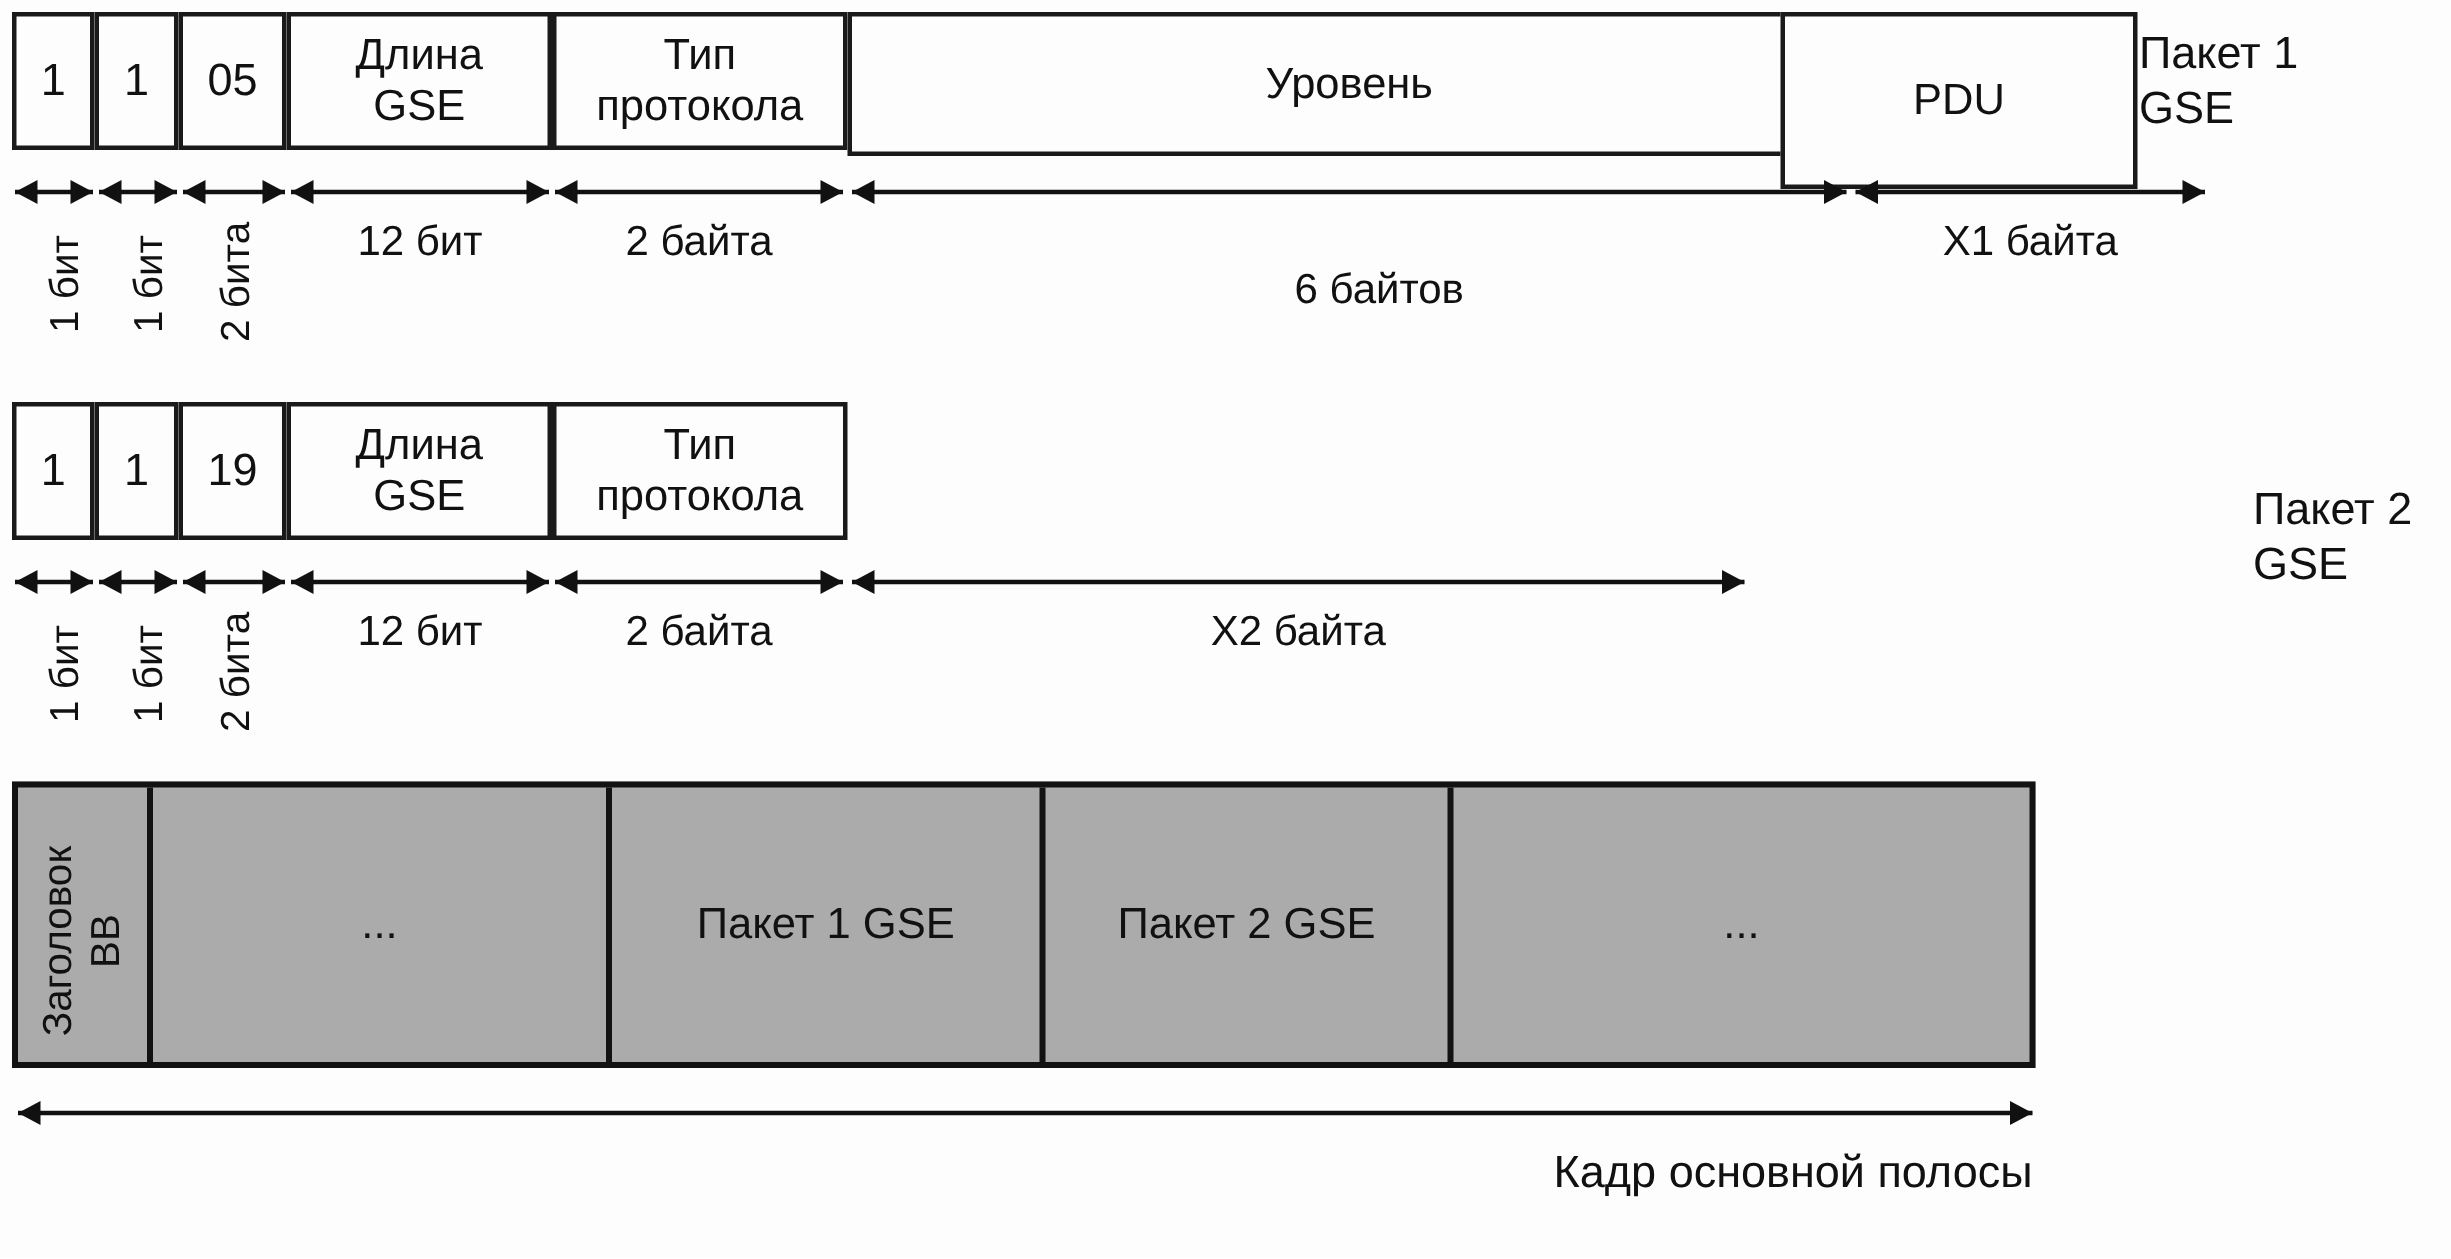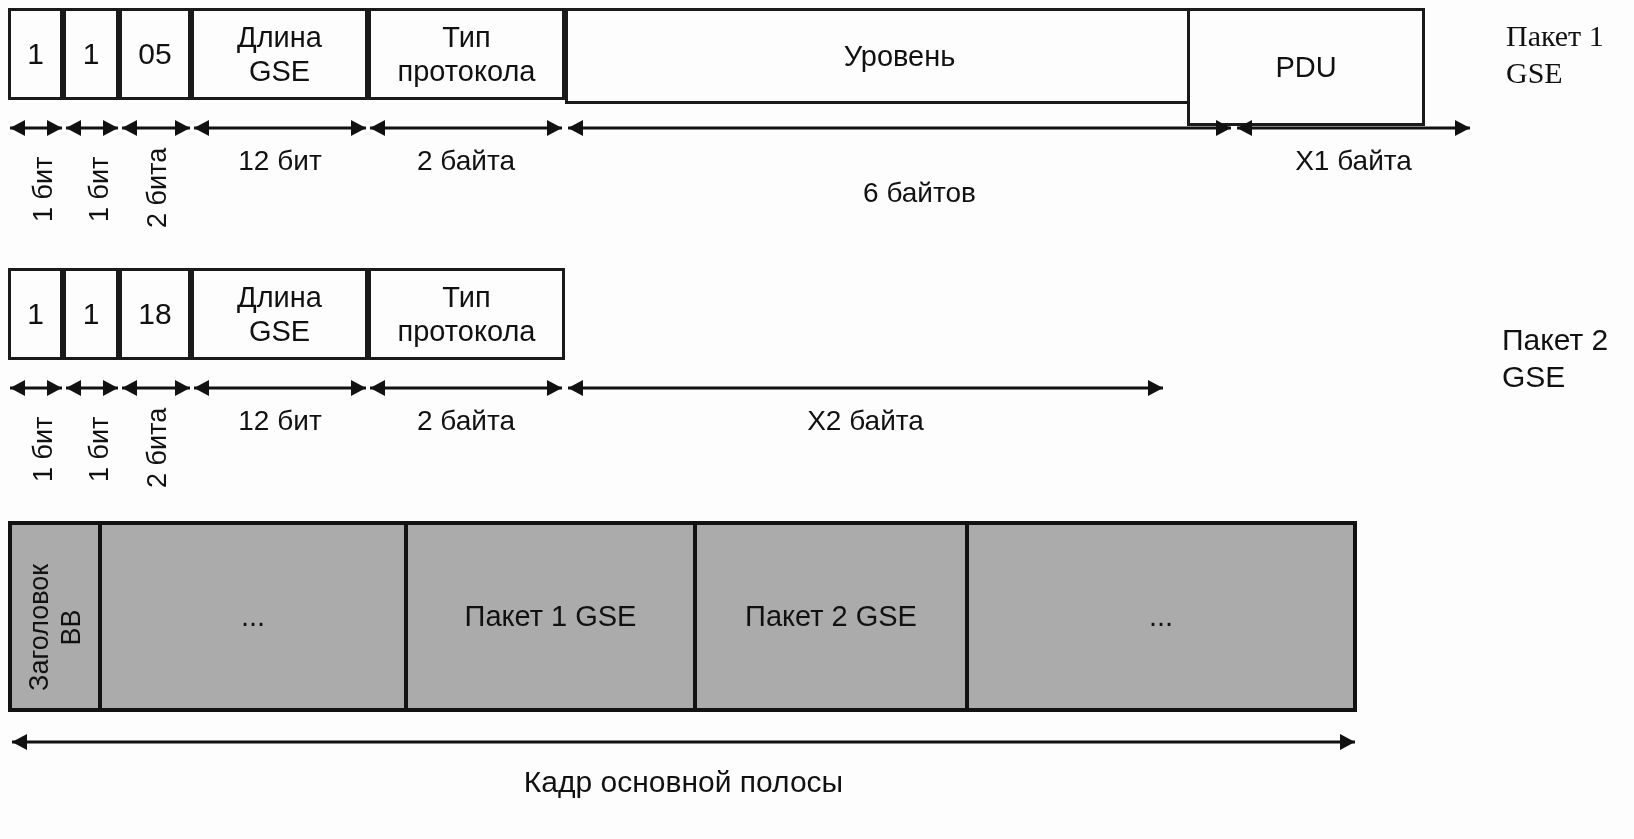--- a/index.html
+++ b/index.html
@@ -191,29 +191,29 @@
 
     <div class="vlabel" style="left:28px; top:222px;">1 бит</div>
     <div class="vlabel" style="left:84px; top:222px;">1 бит</div>
     <div class="vlabel" style="left:142px; top:228px;">2 бита</div>
 
     <div class="dim-label" style="left:194px; top:145px; width:172px;">12 бит</div>
     <div class="dim-label" style="left:370px; top:145px; width:192px;">2 байта</div>
     <div class="dim-label" style="left:588px; top:145px; width:663px;margin-top:32px;">6 байтов</div>
     <div class="dim-label" style="left:1237px; top:145px; width:233px;">X1 байта</div>
 
-    <div class="side-label" style="left:1506px; top:18px;font-family:Liberation Serif, serif;">Пакет 1
+    <div class="side-label" style="left:1426px; top:18px;">Пакет 1
 GSE</div>
   </div>
 
   <div class="abs row2" style="left:0; top:260px; width:1634px; height:240px;">
 
     <div class="field-box" style="left:8px;  top:8px;  width:55px;  height:92px; font-size:30px;">1</div>
     <div class="field-box" style="left:63px; top:8px;  width:56px;  height:92px; font-size:30px;">1</div>
-    <div class="field-box" style="left:119px;top:8px;  width:72px;  height:92px; font-size:30px;">18</div>
+    <div class="field-box" style="left:119px;top:8px;  width:72px;  height:92px; font-size:30px;">19</div>
     <div class="field-box" style="left:191px;top:8px;  width:177px; height:92px;">Длина
 GSE</div>
     <div class="field-box" style="left:368px;top:8px;  width:197px; height:92px;">Тип
 протокола</div>
 
     <div class="dim" style="left:10px; top:128px; width:52px;">
       <div class="dim-line"></div>
       <div class="arrow-head left"></div>
       <div class="arrow-head right"></div>
     </div>
@@ -274,15 +274,15 @@
 
     <div class="bb-cell" style="left:957px; right:0;">...</div>
   </div>
 
   <div class="dim" style="left:12px; top:742px; width:1343px;">
     <div class="dim-line"></div>
     <div class="arrow-head left"></div>
     <div class="arrow-head right"></div>
   </div>
 
-  <div class="bottom-caption" style="left:12px; top:765px; width:1343px;">Кадр основной полосы</div>
+  <div class="bottom-caption" style="left:12px; top:765px; width:1343px;text-align:right;">Кадр основной полосы</div>
 
 </div>
 
 </body></html>

